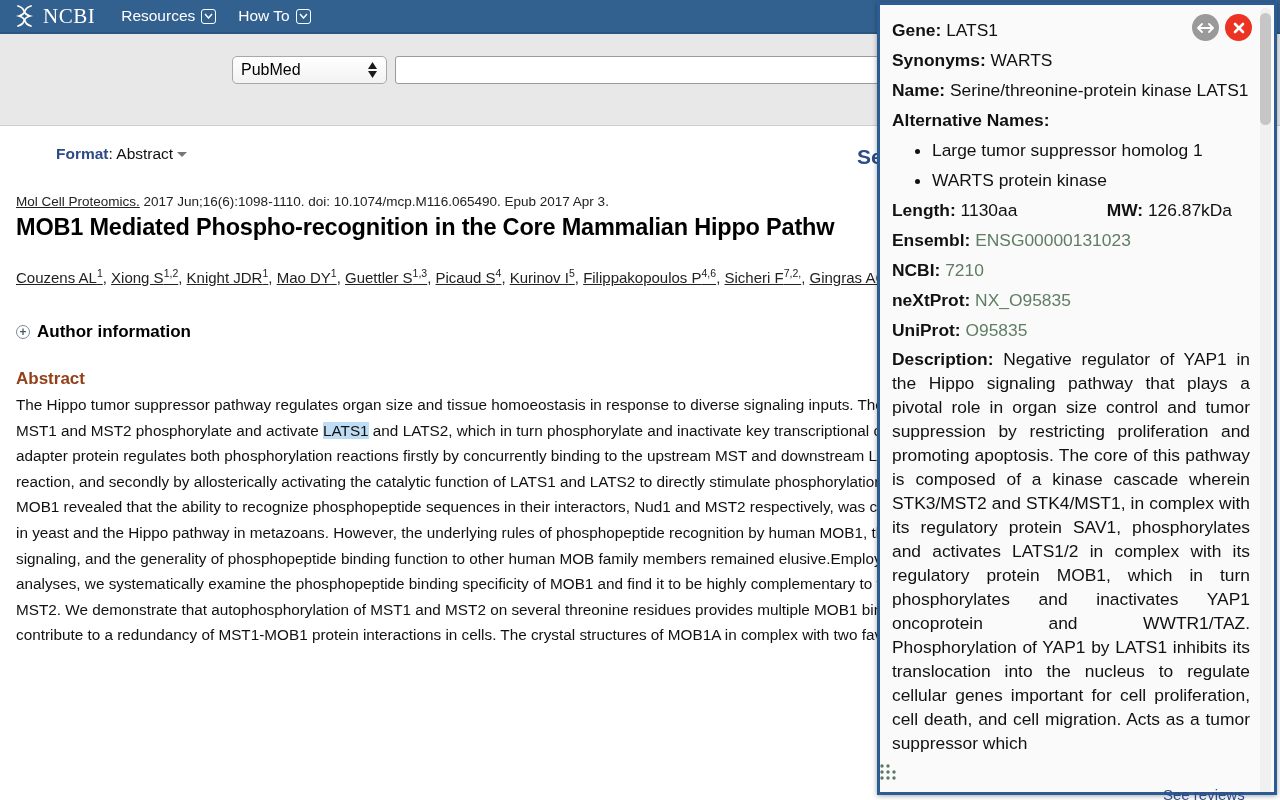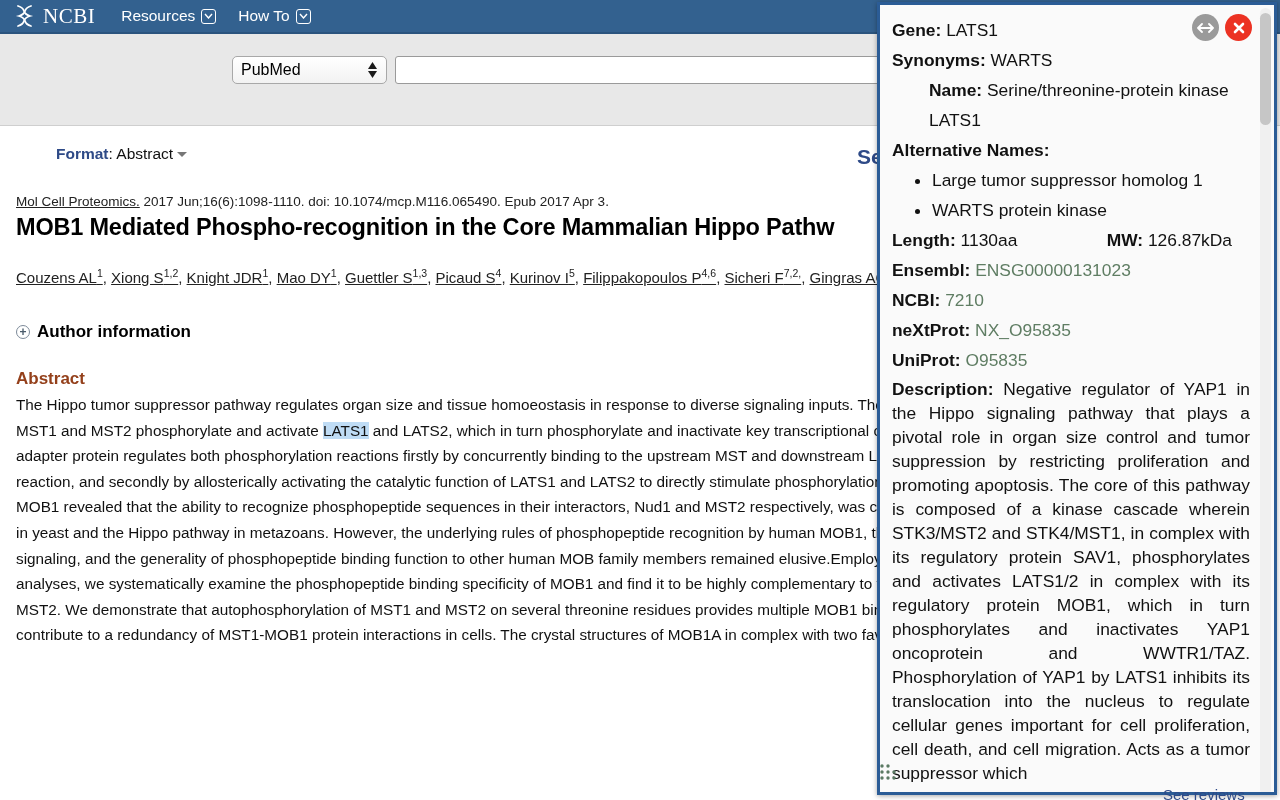--- a/index.html
+++ b/index.html
@@ -132,21 +132,21 @@
   }
   .gp-inner {
     position: absolute; inset: 0 14px 0 0;
     padding: 10px 10px 0 12px;
     font-size: 17.4px; color: #111; line-height: 30px;
   }
   .gp-row { display: block; }
   .gp-key { font-weight: bold; }
   .gp-val { font-weight: normal; }
   .gp-link { color: #5f7d63; }
-  .gp-name { line-height: 30px; margin-left: 37px; }
+  .gp-name { line-height: 30px; }
   .gp-list { list-style: disc; margin: 0 0 0 40px; padding: 0; }
   .gp-list li { line-height: 30px; }
   .gp-lenrow { display: flex; }
   .gp-lenrow .mw { margin-left: auto; padding-right: 18px; }
   .gp-desc {
     text-align: justify; line-height: 24px; font-size: 17.4px; margin-top: 2px;
   }
 
   .gp-btns { position: absolute; right: 22px; top: 9px; display: flex; gap: 6px; z-index: 5;}
   .btn-circ { width: 27px; height: 27px; border-radius: 50%; display:flex;

